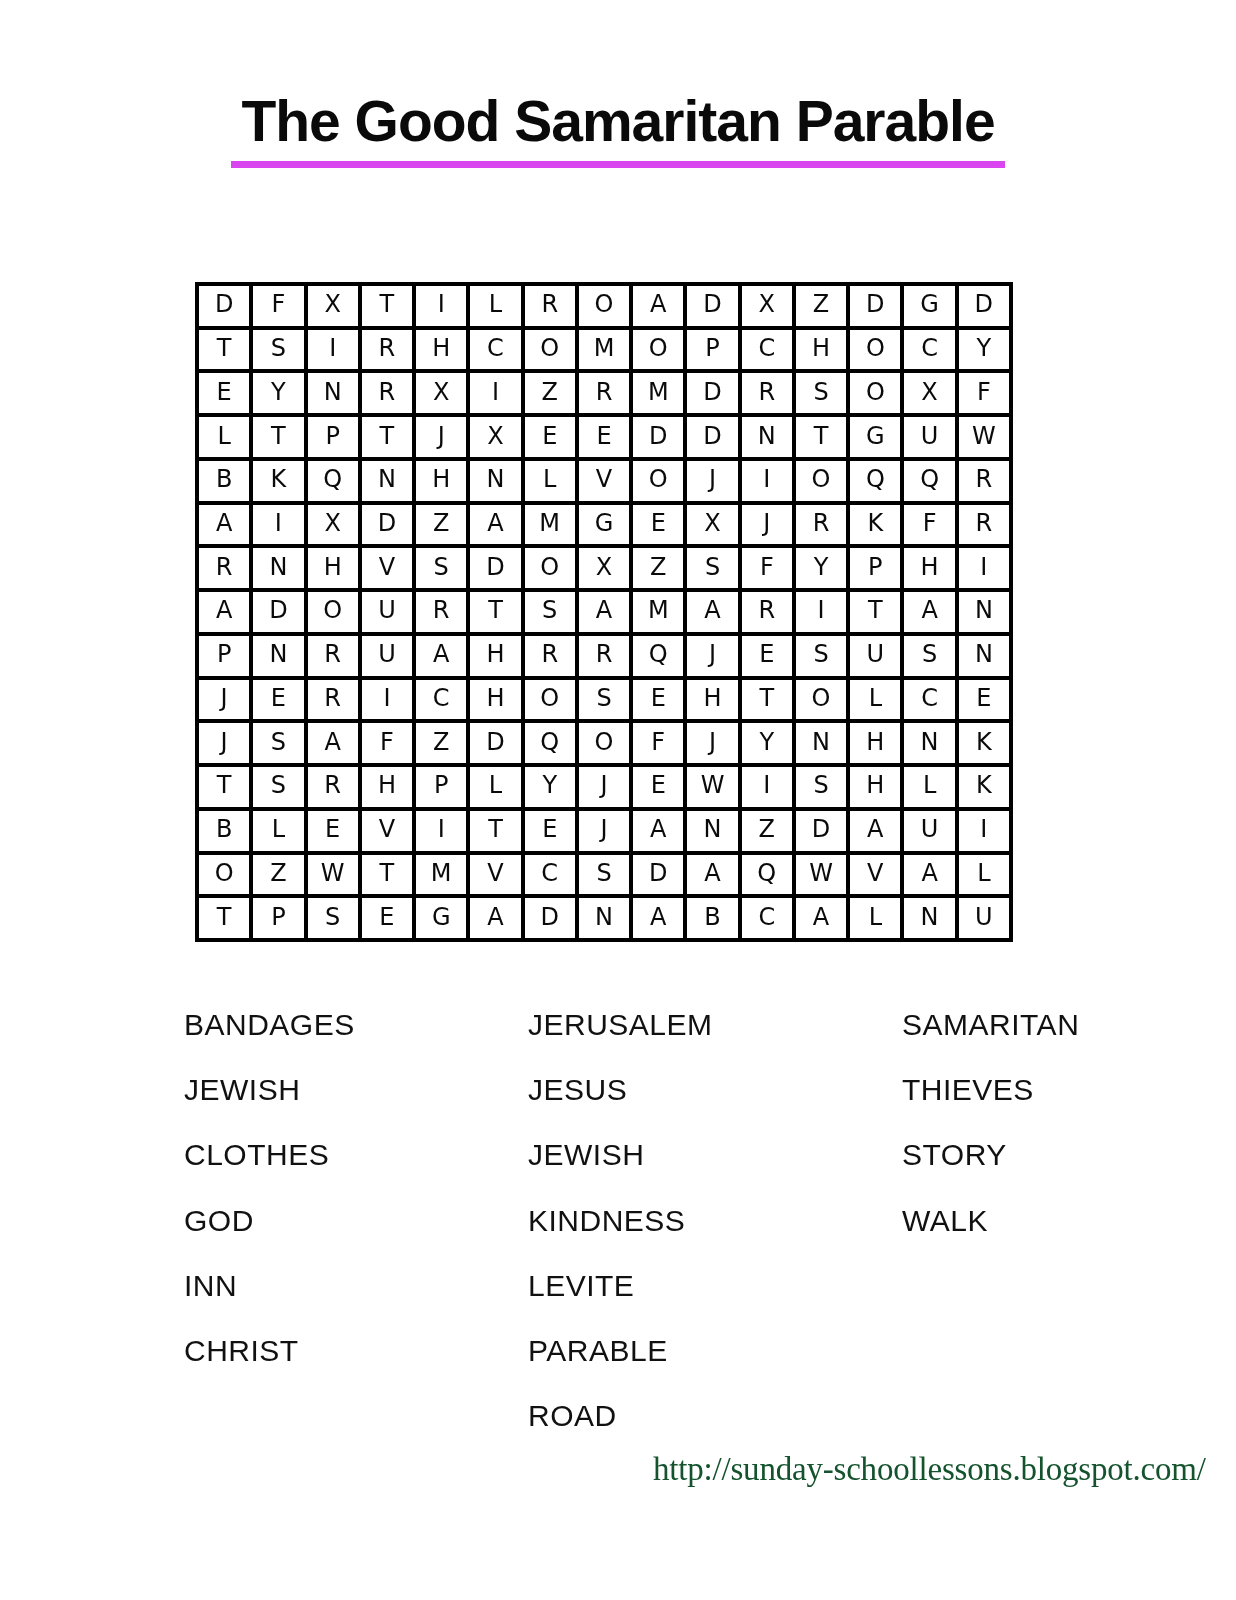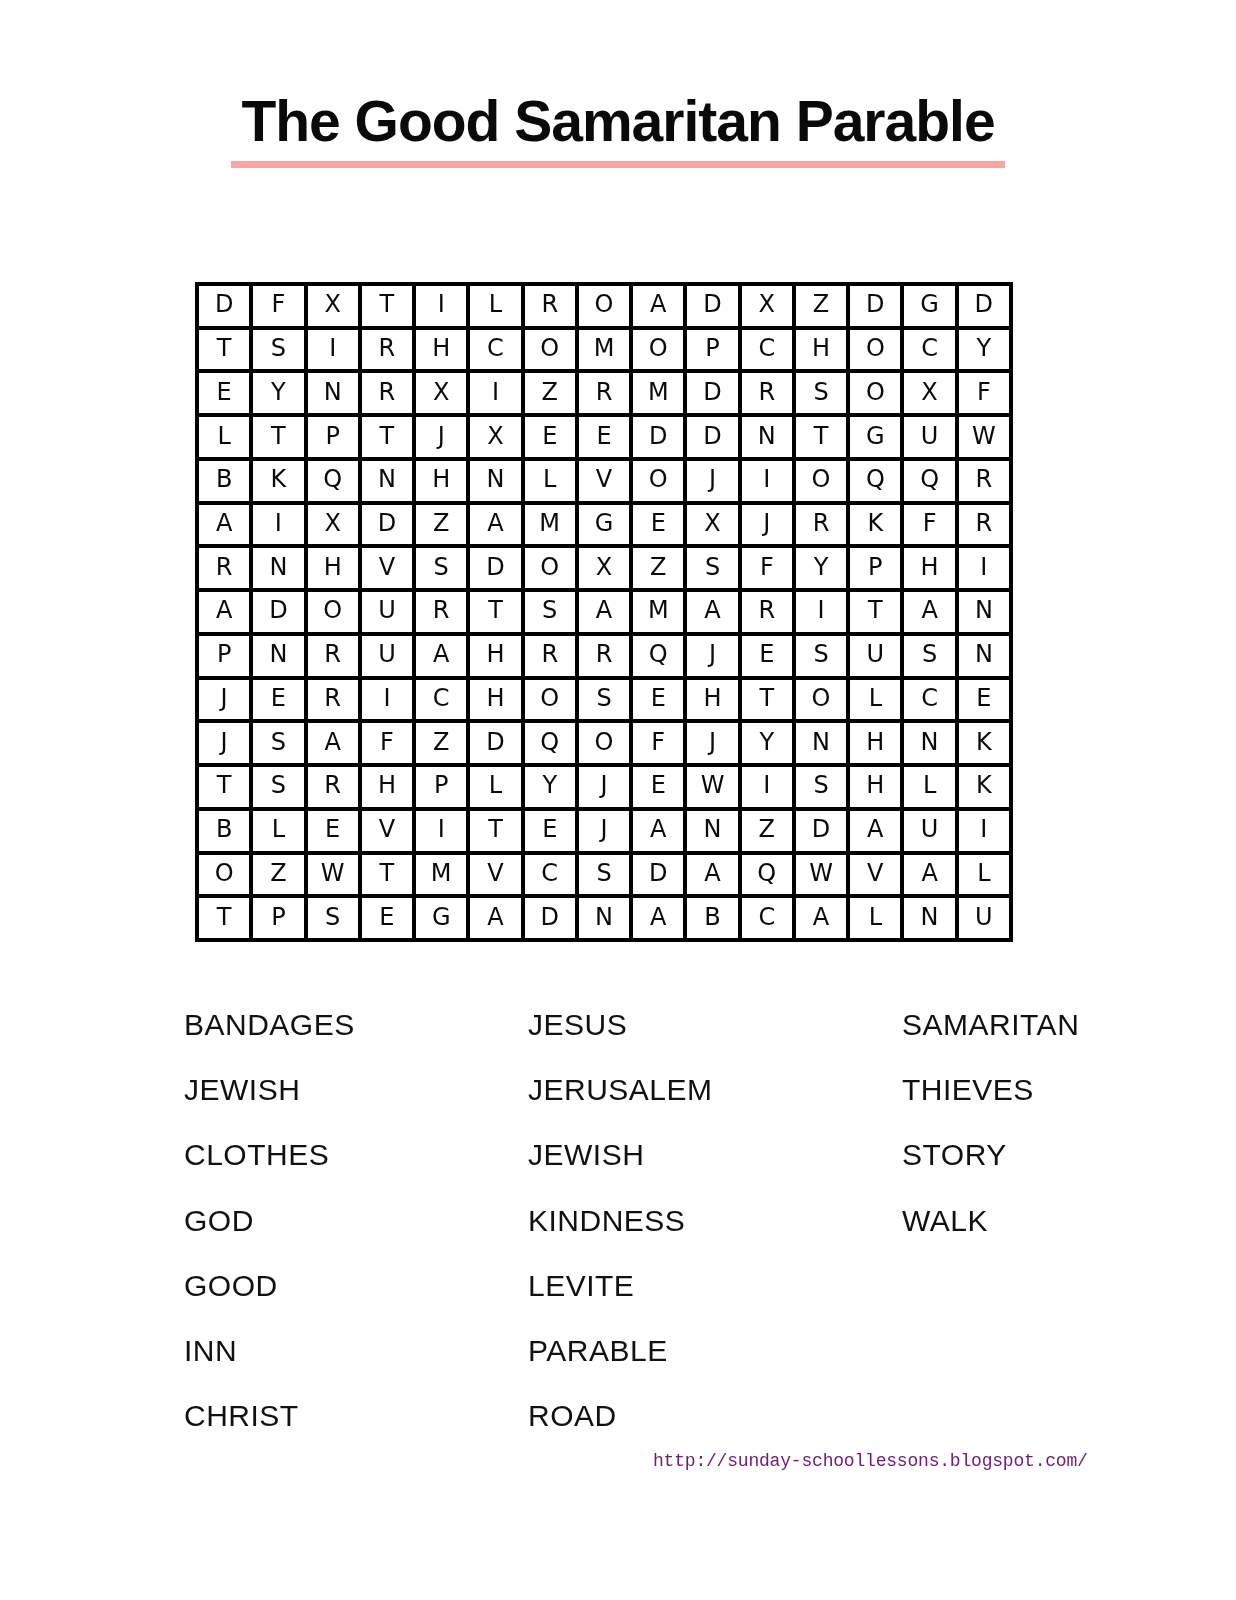--- a/index.html
+++ b/index.html
@@ -22,21 +22,21 @@
     width: 100%;
     text-align: center;
   }
   .title-wrap h1 {
     display: inline-block;
     font-family: "Liberation Sans", sans-serif;
     font-size: 57px;
     font-weight: bold;
     letter-spacing: -1px;
     color: #0a0a0a;
-    border-bottom: 7px solid #fca5a5;
+    border-bottom: 7px solid #d946ef;
     padding: 0 10px 9px 10px;
     line-height: 1.05;
   }
 
   
   .wsgrid {
     position: absolute;
     left: 195px;
     top: 282px;
     width: 818px;
@@ -84,24 +84,24 @@
     color: #111111;
     font-family: "Liberation Sans", sans-serif;
     margin-left: 36px;
   }
 
   
   .footer-url {
     position: absolute;
     left: 653px;
     top: 1451px;
-    font-size: 18px;
+    font-size: 33px;
     letter-spacing: -0.2px;
-    color: #701a75;
-    font-family: Liberation Mono, monospace;
+    color: #14532d;
+    font-family: Liberation Serif, serif;
   }
 </style>
 </head>
 <body>
 
 <div class="page">
 
   <div class="title-wrap">
     <h1>The Good Samaritan Parable</h1>
   </div>
@@ -333,27 +333,26 @@
       <div class="cell">N</div>
       <div class="cell">U</div>
     </div>
 
   <div class="wordlist" id="wordlist">
       <div class="word-col col-0">
         <div class="word-item">BANDAGES</div>
         <div class="word-item">JEWISH</div>
         <div class="word-item">CLOTHES</div>
         <div class="word-item">GOD</div>
-        <div class="word-item">GOOD</div>
         <div class="word-item">INN</div>
         <div class="word-item">CHRIST</div>
       </div>
       <div class="word-col col-1">
+        <div class="word-item">JERUSALEM</div>
         <div class="word-item">JESUS</div>
-        <div class="word-item">JERUSALEM</div>
         <div class="word-item">JEWISH</div>
         <div class="word-item">KINDNESS</div>
         <div class="word-item">LEVITE</div>
         <div class="word-item">PARABLE</div>
         <div class="word-item">ROAD</div>
       </div>
       <div class="word-col col-2">
         <div class="word-item">SAMARITAN</div>
         <div class="word-item">THIEVES</div>
         <div class="word-item">STORY</div>

